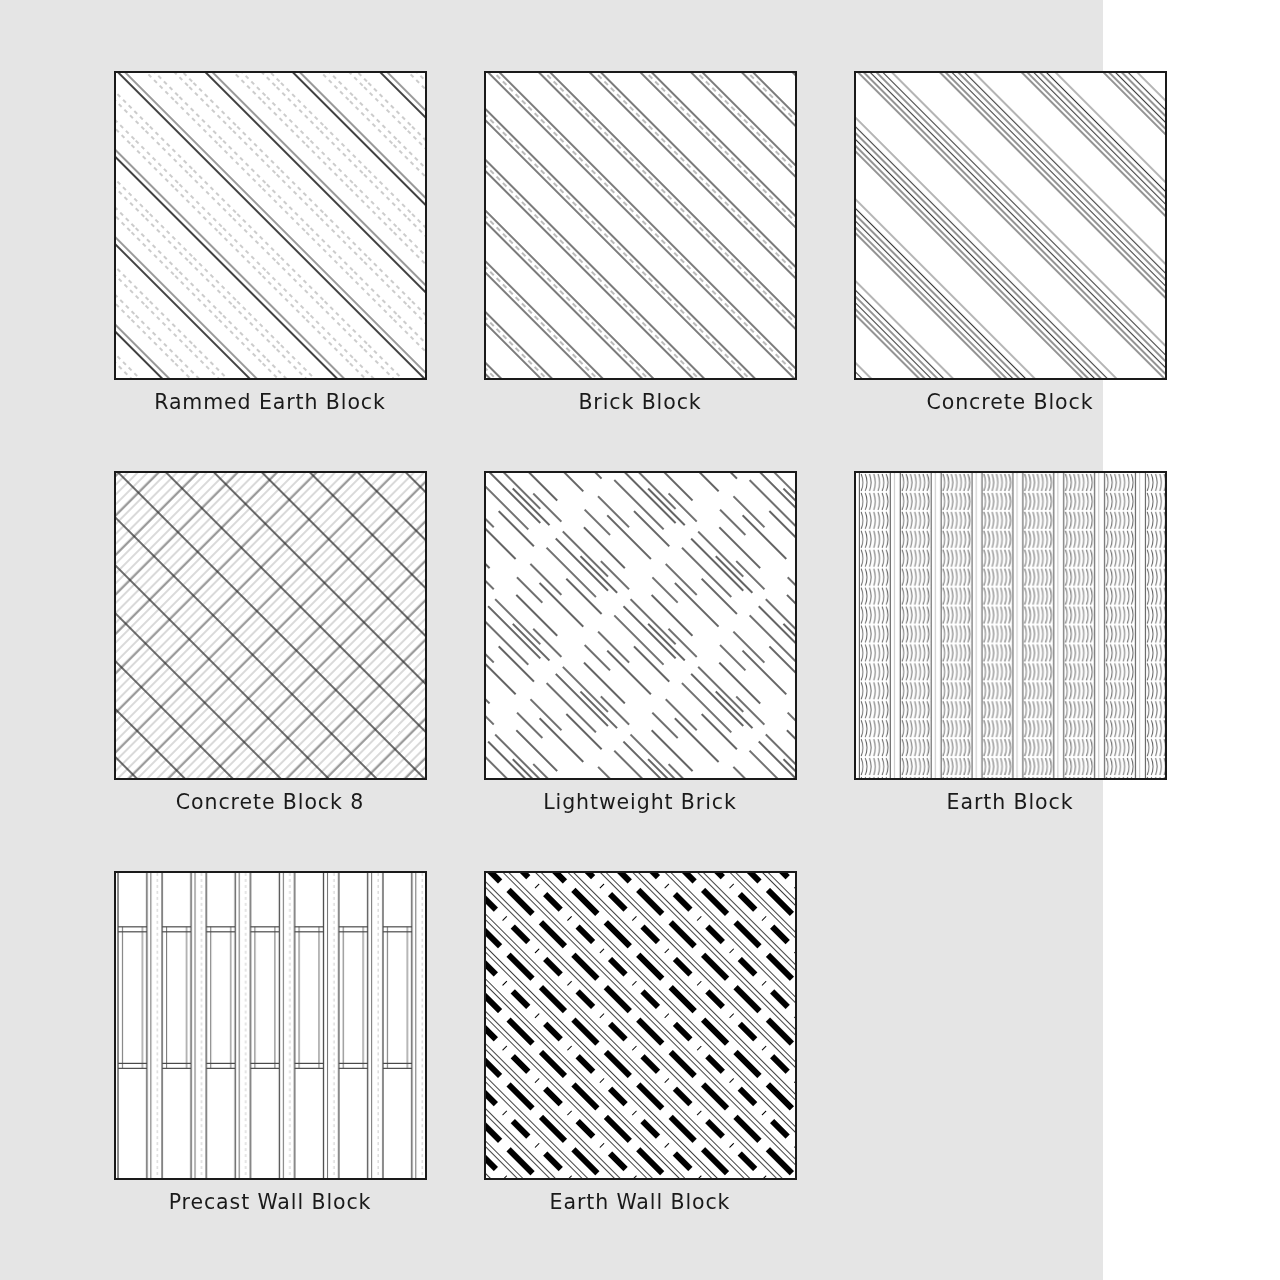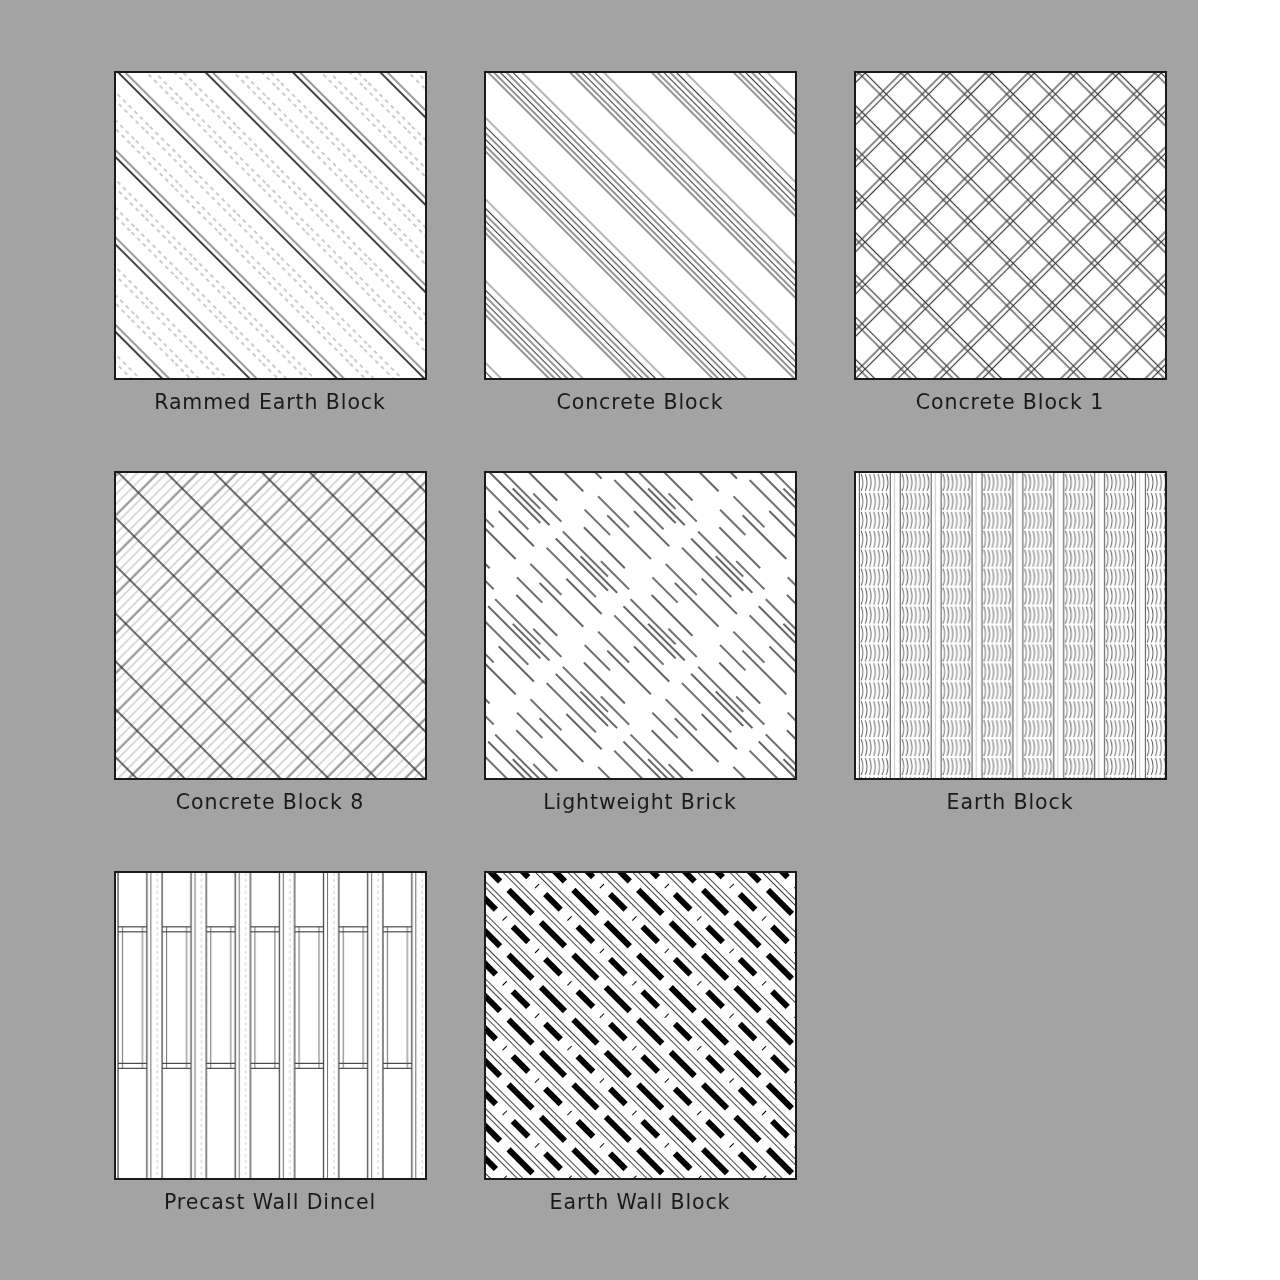--- a/index.html
+++ b/index.html
@@ -9,23 +9,23 @@
     background: #ffffff;
   }
   body {
     width: 1280px;
     height: 1280px;
     font-family: "DejaVu Sans", sans-serif;
     overflow: hidden;
   }
   #sheet {
     position: relative;
-    width: 1198px;
+    width: 1103px;
     height: 1280px;
-    background: #a3a3a3;
+    background: #e5e5e5;
   }
   .grid {
     position: absolute;
     left: 0;
     top: 0;
     width: 1280px;
     height: 1280px;
     display: grid;
     grid-template-columns: repeat(3, 370px);
     grid-template-rows: repeat(3, 400px);
@@ -86,20 +86,36 @@
               <line x1="42" y1="0" x2="42" y2="62" stroke="#9a9a9a" stroke-width="1" stroke-dasharray="4 4"></line>
               <line x1="48" y1="0" x2="48" y2="62" stroke="#9a9a9a" stroke-width="1" stroke-dasharray="4 4"></line>
             </pattern>
           </defs>
           <rect x="0" y="0" width="310" height="306" fill="url(#pRammed)"></rect>
         </svg>
       </div>
       <div class="caption">Rammed Earth Block</div>
     </div>
 
+    <div class="cell">
+      <div class="swatch">
+        <svg viewBox="0 0 310 306" preserveAspectRatio="none">
+          <defs>
+            <pattern id="pBrick" width="36" height="36" patternUnits="userSpaceOnUse" patternTransform="rotate(-45 0 0)">
+              <rect width="36" height="36" fill="#ffffff"></rect>
+              <line x1="2" y1="0" x2="2" y2="36" stroke="#333333" stroke-width="1.3"></line>
+              <line x1="6" y1="0" x2="6" y2="36" stroke="#777777" stroke-width="1" stroke-dasharray="5 4"></line>
+              <line x1="10" y1="0" x2="10" y2="36" stroke="#333333" stroke-width="1.3"></line>
+            </pattern>
+          </defs>
+          <rect x="0" y="0" width="310" height="306" fill="url(#pBrick)"></rect>
+        </svg>
+      </div>
+      <div class="caption">Brick Block</div>
+    </div>
 
     <div class="cell">
       <div class="swatch">
         <svg viewBox="0 0 310 306" preserveAspectRatio="none">
           <defs>
             <pattern id="pStone" width="58" height="58" patternUnits="userSpaceOnUse" patternTransform="rotate(-45 0 0)">
               <rect width="58" height="58" fill="#ffffff"></rect>
               <line x1="2" y1="0" x2="2" y2="58" stroke="#3a3a3a" stroke-width="1.1"></line>
               <line x1="6" y1="0" x2="6" y2="58" stroke="#3a3a3a" stroke-width="1.1"></line>
               <line x1="10.5" y1="0" x2="10.5" y2="58" stroke="#3a3a3a" stroke-width="1.1"></line>
@@ -107,40 +123,20 @@
               <line x1="19.5" y1="0" x2="19.5" y2="58" stroke="#3a3a3a" stroke-width="1.1"></line>
               <line x1="26" y1="0" x2="26" y2="58" stroke="#6a6a6a" stroke-width="1"></line>
             </pattern>
           </defs>
           <rect x="0" y="0" width="310" height="306" fill="url(#pStone)"></rect>
         </svg>
       </div>
       <div class="caption">Concrete Block</div>
     </div>
 
-    <div class="cell">
-      <div class="swatch">
-        <svg viewBox="0 0 310 306" preserveAspectRatio="none">
-          <defs>
-            <pattern id="pC1a" width="30" height="30" patternUnits="userSpaceOnUse" patternTransform="rotate(-45 0 0)">
-              <line x1="2" y1="0" x2="2" y2="30" stroke="#3c3c3c" stroke-width="1.2"></line>
-              <line x1="6.5" y1="0" x2="6.5" y2="30" stroke="#3c3c3c" stroke-width="1.2"></line>
-            </pattern>
-            <pattern id="pC1b" width="30" height="30" patternUnits="userSpaceOnUse" patternTransform="rotate(45 0 0)">
-              <line x1="2" y1="0" x2="2" y2="30" stroke="#3c3c3c" stroke-width="1.2"></line>
-              <line x1="6.5" y1="0" x2="6.5" y2="30" stroke="#3c3c3c" stroke-width="1.2"></line>
-            </pattern>
-          </defs>
-          <rect x="0" y="0" width="310" height="306" fill="#ffffff"></rect>
-          <rect x="0" y="0" width="310" height="306" fill="url(#pC1a)"></rect>
-          <rect x="0" y="0" width="310" height="306" fill="url(#pC1b)"></rect>
-        </svg>
-      </div>
-      <div class="caption">Concrete Block 1</div>
-    </div>
 
     <div class="cell">
       <div class="swatch">
         <svg viewBox="0 0 310 306" preserveAspectRatio="none">
           <defs>
             <pattern id="pC2fine" width="7" height="7" patternUnits="userSpaceOnUse" patternTransform="rotate(45 0 0)">
               <line x1="1" y1="0" x2="1" y2="7" stroke="#b4b4b4" stroke-width="1"></line>
             </pattern>
             <pattern id="pC2a" width="28" height="28" patternUnits="userSpaceOnUse" patternTransform="rotate(45 0 0)">
               <line x1="2" y1="0" x2="2" y2="28" stroke="#5a5a5a" stroke-width="1.1"></line>
@@ -220,21 +216,21 @@
 
               <line x1="2" y1="54" x2="31" y2="54" stroke="#4a4a4a" stroke-width="1.2"></line>
               <line x1="2" y1="59" x2="31" y2="59" stroke="#4a4a4a" stroke-width="1.2"></line>
               <line x1="2" y1="191" x2="31" y2="191" stroke="#4a4a4a" stroke-width="1.2"></line>
               <line x1="2" y1="196" x2="31" y2="196" stroke="#4a4a4a" stroke-width="1.2"></line>
             </pattern>
           </defs>
           <rect x="0" y="0" width="310" height="306" fill="url(#pPrecast)"></rect>
         </svg>
       </div>
-      <div class="caption">Precast Wall Dincel</div>
+      <div class="caption">Precast Wall Block</div>
     </div>
 
     <div class="cell">
       <div class="swatch">
         <svg viewBox="0 0 310 306" preserveAspectRatio="none">
           <defs>
             <pattern id="pDincel" width="46" height="46" patternUnits="userSpaceOnUse" patternTransform="rotate(-45 0 0)">
               <rect width="46" height="46" fill="#ffffff"></rect>
               <line x1="4" y1="-6" x2="4" y2="52" stroke="#000000" stroke-width="6" stroke-dasharray="22 12"></line>
               <line x1="12.5" y1="0" x2="12.5" y2="46" stroke="#2b2b2b" stroke-width="0.9"></line>

